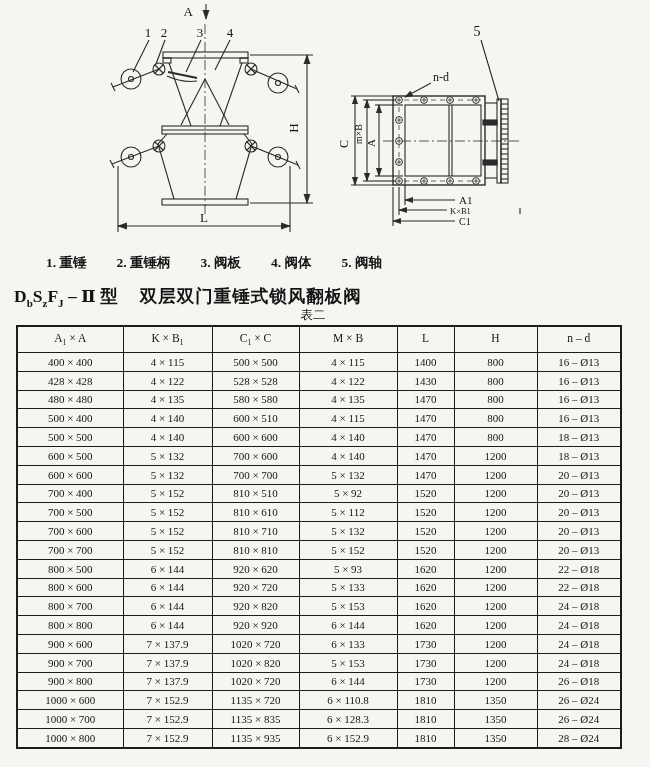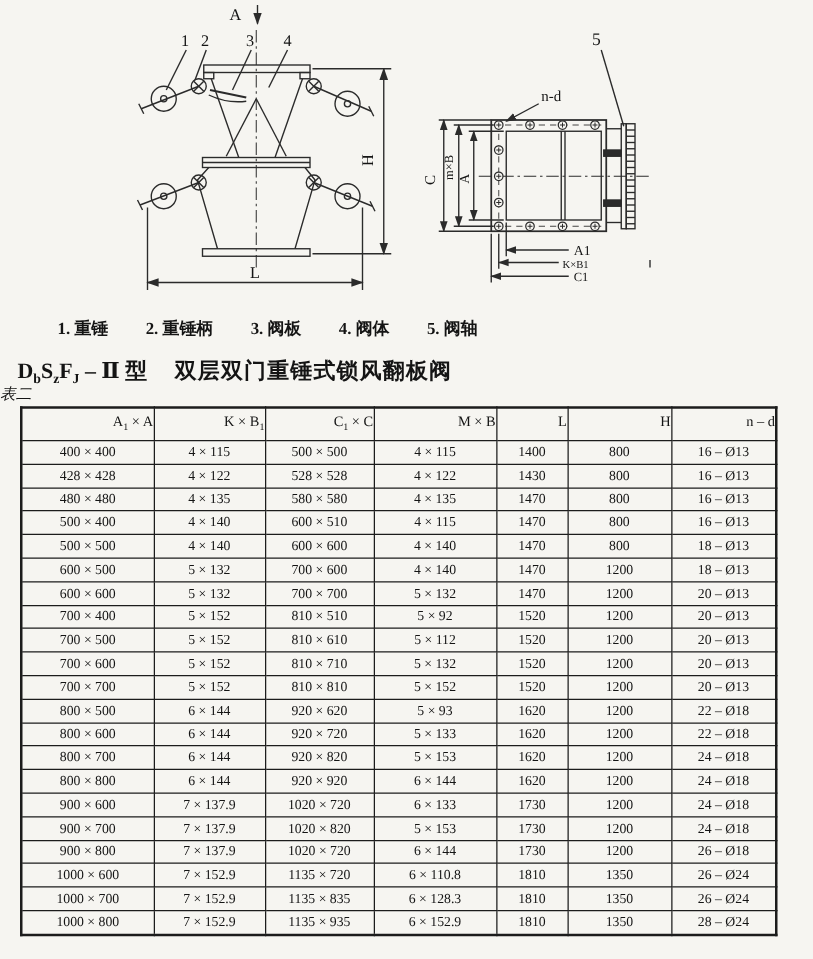--- a/index.html
+++ b/index.html
@@ -16,27 +16,27 @@
   svg text { fill:#141414; stroke:none; font-family:"Liberation Serif","DejaVu Serif",serif; }
 
   .legend { display:flex; gap:30px; padding-left:46px; margin-top:6px;
             font-size:13.5px; font-weight:bold; height:18px; align-items:center; }
   .legend-item span { white-space:pre; }
 
   .title-line { margin:12px 0 0 14px; font-size:17.5px; font-weight:bold; height:22px; }
   .title-line sub { font-size:11px; }
   .valve-name { margin-left:22px; letter-spacing:1px; }
 
-  .tbl-label { text-align:left; padding-right:24px; font-size:12.5px; margin-top:1px; height:15px;font-style:italic; }
+  .tbl-label { text-align:center; padding-right:24px; font-size:12.5px; margin-top:1px; height:15px; }
 
   table { border-collapse:collapse; table-layout:fixed; width:604px;
           margin:3px 0 0 16px; border:2px solid #1c1c1c; }
   th,td { border:1px solid #1c1c1c; text-align:center; vertical-align:middle;
           padding:0; font-size:11px; font-weight:normal; height:17.8px; white-space:nowrap; }
-  thead th { height:25px; font-size:11.5px;text-align:right; }
+  thead th { height:25px; font-size:11.5px; }
   thead sub { font-size:8px; }
 </style>
 </head>
 <body>
 
 <div class="figs">
 
   <svg class="fig-left" width="330" height="248" viewBox="0 0 330 248">
     <defs>
       <marker id="aL" viewBox="0 0 10 10" refX="9" refY="5" markerWidth="9" markerHeight="9" orient="auto-start-reverse">

